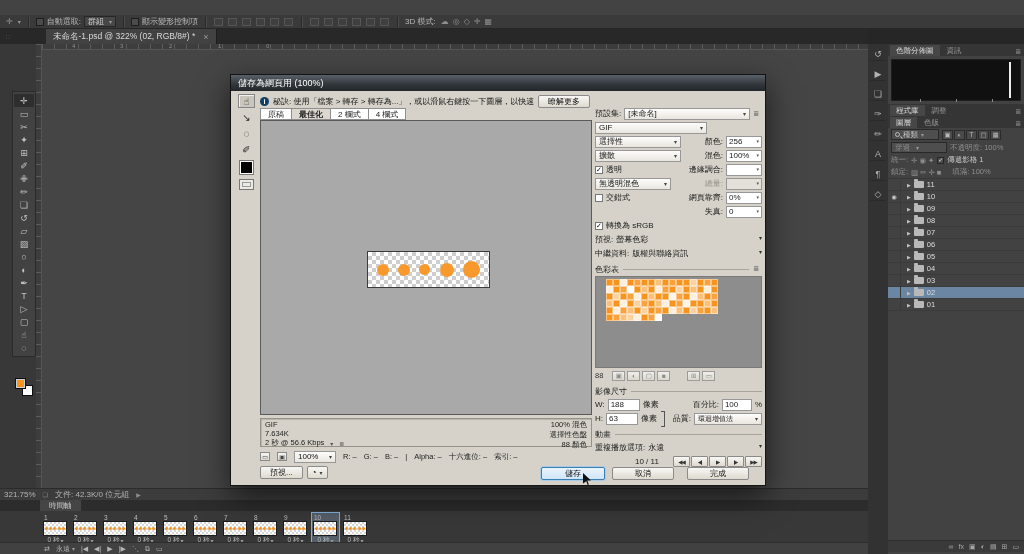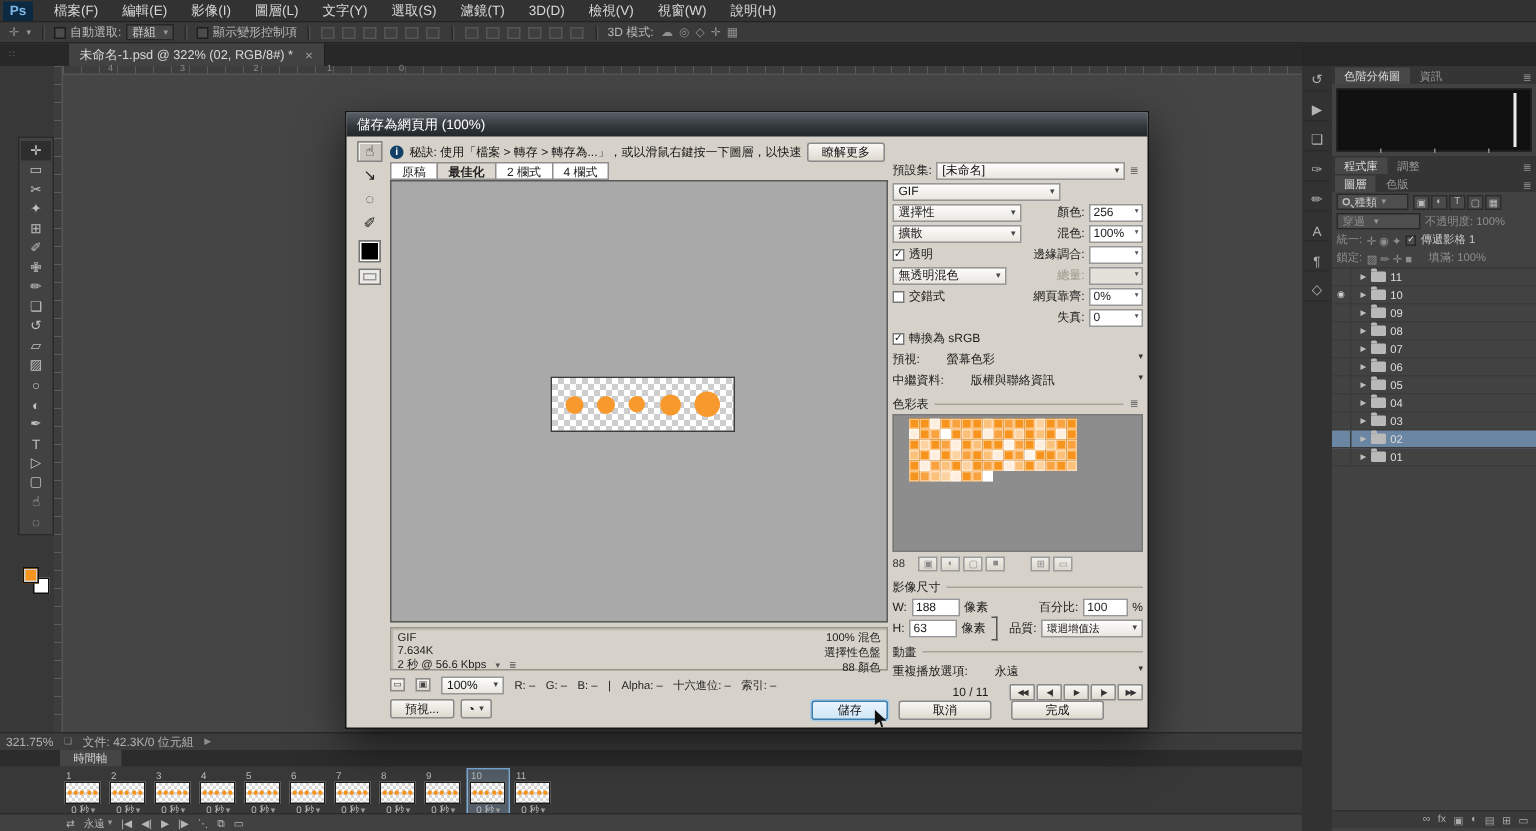--- a/index.html
+++ b/index.html
@@ -129,51 +129,34 @@
 .numbox.dis{background:#e4e1da;color:#999}
 .hdr{display:flex;align-items:center;gap:4px;height:12px;margin:2px 0 1px;font-size:8px;color:#222}
 .hdr .line{flex:1;height:1px;background:#a9a49a}
 .cwell{height:92px;background:#8d8d8d;border:1px solid #7a7a7a;padding:2px 0 0 10px}
 .swatches{width:112px;display:flex;flex-wrap:wrap}
 .sw{width:7px;height:7px;box-shadow:inset 0 0 0 1px rgba(255,255,255,.45)}
 .ctrow{display:flex;align-items:center;gap:3px;height:13px;margin:1px 0;font-size:7.5px;color:#333}
 .ct-ic{width:13px;height:10px;border:1px solid #9c9c9c;background:linear-gradient(#efeee9,#dcd8cd);display:flex;align-items:center;justify-content:center;font-size:6.5px;color:#8b8b8b}
 .abtn{width:17px;height:11px;background:linear-gradient(#f8f7f4,#dedacf);border:1px solid #8a8a8a;border-radius:1px;display:flex;align-items:center;justify-content:center;font-size:5.5px;color:#333;letter-spacing:-1px}
 .dsavebar{position:absolute;left:310px;top:376px;display:flex}
-.btn.save{width:51px;background:linear-gradient(#eaf4fd,#cfe6f8);border:1px solid #3b7fb1;box-shadow:0 0 0 1px #a8cce8}
+.btn.save{width:64px;background:linear-gradient(#eaf4fd,#cfe6f8);border:1px solid #3b7fb1;box-shadow:0 0 0 1px #a8cce8}
 .btn.w62{width:62px}
 .mb7{margin-right:7px}.mb13{margin-left:13px}
 .cursorarr{position:absolute;left:352px;top:382px;width:8px;height:12px;background:#111;clip-path:polygon(0 0,100% 62%,55% 62%,72% 95%,58% 100%,42% 68%,0 88%);filter:drop-shadow(0 0 1px #fff);z-index:60}
-.flatdd{display:flex;align-items:flex-start;width:100%;gap:18px}
+.flatdd{display:flex;align-items:flex-start;width:100%;gap:3px}
 .flatdd .arr{margin-left:auto;font-size:6px;color:#333}
 .cb-l{width:8px;height:8px;border:1px solid #777;background:#fff;display:flex;align-items:center;justify-content:center;font-size:7px;color:#111;line-height:1}
 .linkbr{width:4px;height:16px;border-top:1px solid #555;border-bottom:1px solid #555;border-right:1px solid #555;margin-left:1px}
 </style>
 </head>
 <body>
 
 <div id="app">
 
-  <div class="menubar">
-    <span class="ps-logo">Ps</span>
-    <div class="menu-items">
-
-    <span class="menu-item">檔案(F)</span>
-        <span class="menu-item">編輯(E)</span>
-        <span class="menu-item">影像(I)</span>
-        <span class="menu-item">圖層(L)</span>
-        <span class="menu-item">文字(Y)</span>
-        <span class="menu-item">選取(S)</span>
-        <span class="menu-item">濾鏡(T)</span>
-        <span class="menu-item">3D(D)</span>
-        <span class="menu-item">檢視(V)</span>
-        <span class="menu-item">視窗(W)</span>
-        <span class="menu-item">說明(H)</span>
-      </div>
-  </div>
 
   <div class="optionsbar">
     <span class="opt-icon">✛</span>
     <span class="arr-sm">▾</span>
     <span class="vsep"></span>
     <span class="cbx"></span>
     <span>自動選取:</span>
     <span class="dd-dark">
         <span>群組</span>
         <span class="arr-sm">▾</span>

